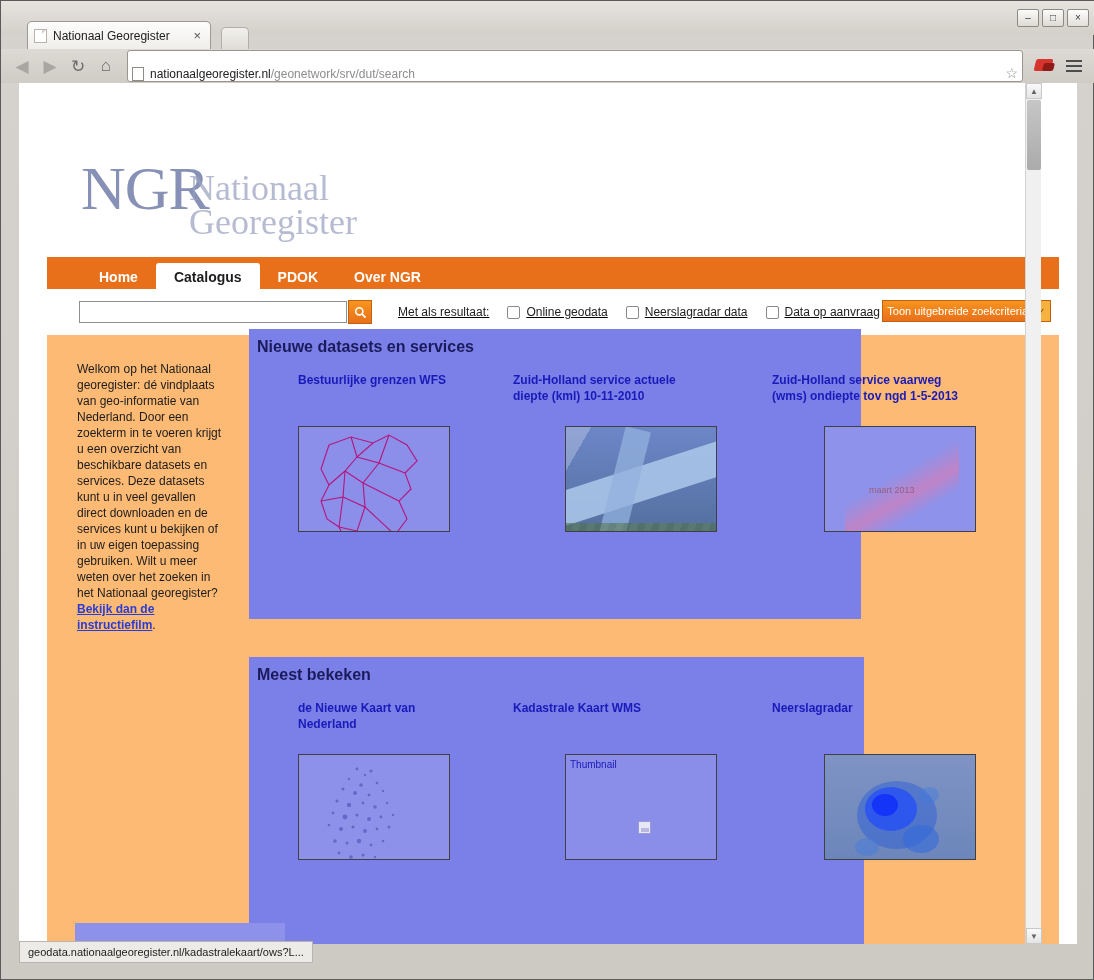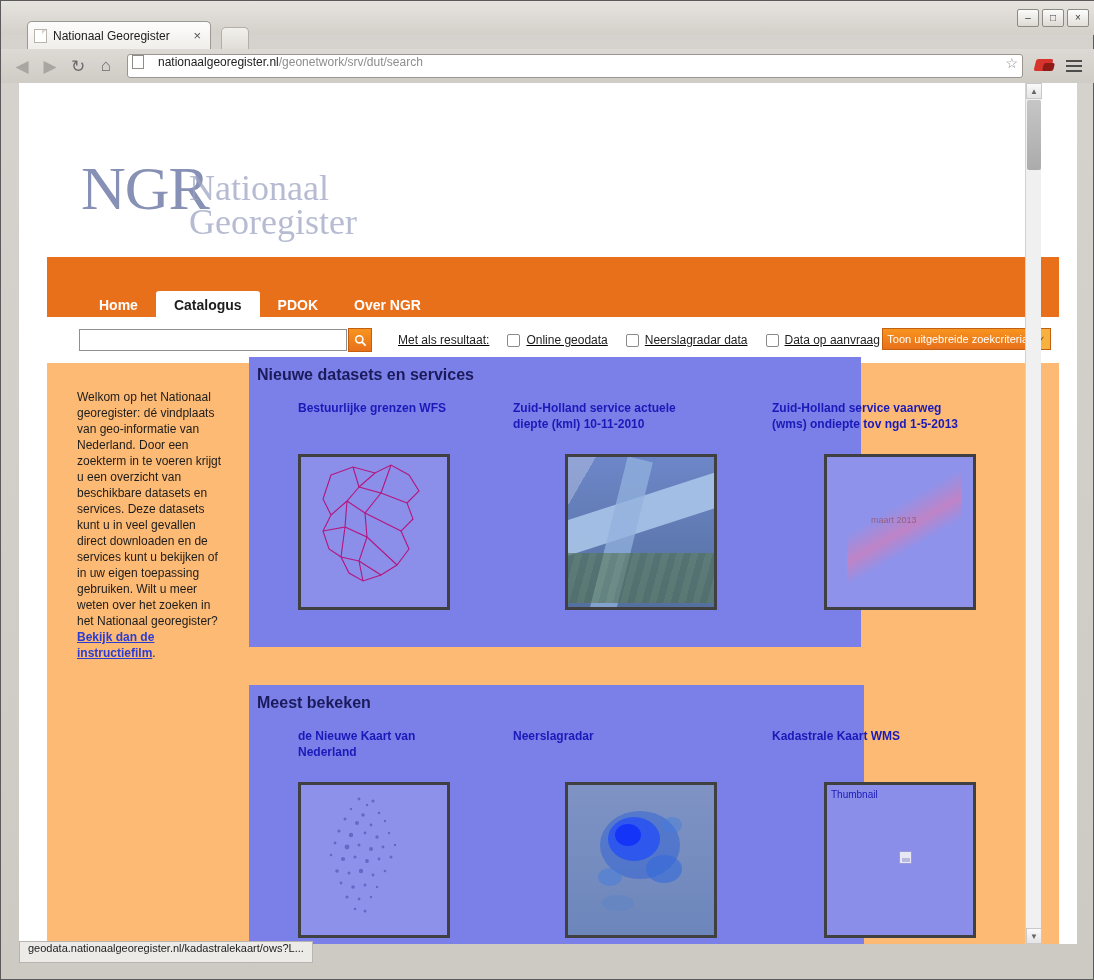--- a/index.html
+++ b/index.html
@@ -65,25 +65,24 @@
     background: linear-gradient(#ddd9d4, #cfcbc5);
     display: flex; align-items: center; padding: 0 8px;
   }
   .nav-icon {
     width: 26px; height: 26px; margin-right: 2px;
     display: flex; align-items: center; justify-content: center;
     color: #6b6b6b; font-size: 17px;
   }
   .nav-icon.disabled { color: #a9a6a1; }
   .urlbar {
-    flex: 1; height: 24px; margin: 0 6px;
+    flex: 1; height: 32px; margin: 0 6px;
     background: #fff; border: 1px solid #9a968f; border-radius: 3px;
-    display: flex; align-items: flex-start; padding: 0 4px;
+    display: flex; align-items: flex-end; padding: 0 4px;
     position: relative;
-    gap: 8px;
   }
   .url-doc-icon {
     width: 12px; height: 14px; background: #fff;
     border: 1px solid #8f8b85; margin-right: 6px; flex: 0 0 auto;
   }
   .url-text {
     font-size: 12px; color: #222; white-space: nowrap; overflow: hidden;
   }
   .url-text .dim { color: #8d8d8d; }
   .url-star { margin-left: auto; color: #8a8a8a; font-size: 14px; }
@@ -140,21 +139,21 @@
     line-height: 54px; font-weight: 400;
   }
   .logo-words {
     position: absolute; left: 108px; top: 10px;
     font-family: "Liberation Serif", serif;
     font-size: 36px; line-height: 34px; color: #9aa2c0;
     opacity: .72;
   }
 
   .navbar {
-    height: 60px; background: #e8701a; position: relative;
+    height: 32px; background: #e8701a; position: relative;
     display: flex; align-items: flex-end; padding-left: 34px;
   }
   .navitem {
     font-size: 14px; font-weight: bold; color: #fff;
     padding: 8px 18px; height: 26px; line-height: 12px;
     white-space: nowrap;
   }
   .navitem.active {
     background: #fff; color: #1d1d1d; height: 26px;
     border-radius: 3px 3px 0 0;
@@ -209,21 +208,21 @@
     font-size: 16px; font-weight: bold; color: #1b1b5c;
     padding: 9px 0 0 8px;
   }
   .cards { display: flex; padding: 16px 0 0 10px; gap: 24px; }
   .card { width: 196px; margin-left: 39px; }
   .card-title {
     font-size: 12px; font-weight: bold; color: #1a1ab8; line-height: 16px;
     min-height: 54px;
   }
   .thumb {
-    width: 152px; height: 156px; border: 3px solid #404040; position: relative;
+    width: 152px; height: 106px; border: 1px solid #404040; position: relative;
     overflow: hidden; background: #8a8ee9;
   }
   .thumb.thumb2 { margin-left: 52px; }
 
   
   .t-map1 { background: #8b8fe9; }
   
   .t-aerial {
     background:
       linear-gradient(120deg, rgba(255,255,255,.25) 0 12%, rgba(0,0,0,0) 12%),
@@ -276,21 +275,21 @@
   
   .tagcloud {
     position: absolute; left: 28px; top: 588px; width: 210px; height: 350px;
     background: #8d91ea; padding: 8px 10px; overflow: hidden;
   }
 
   
   .statusbar {
     position: absolute; left: 18px; bottom: 16px; height: 22px;
     background: #ecebe8; border: 1px solid #b8b5b0;
-    display: flex; padding: 0 8px;
+    display: flex; align-items: center; padding: 10px 8px;
     font-size: 11px; color: #1c1c1c; max-width: 380px;
   }
 </style>
 </head>
 <body>
 
 <div class="window">
 
   <div class="titlebar">
     <div class="win-btns">
@@ -488,44 +487,44 @@
                         <circle cx="58" cy="114" r="1.4"></circle>
                       <circle cx="70" cy="112" r="1.2"></circle>
                         <circle cx="54" cy="124" r="1.3"></circle>
                       <circle cx="64" cy="126" r="1.5"></circle>
                     </g>
                   </svg>
                 </div>
               </div>
 
               <div class="card">
+                <div class="card-title">Kadastrale Kaart WMS</div>
+                <div class="thumb t-broken thumb2">
+                  <div class="alt">Thumbnail</div>
+                  <div class="ph"></div>
+                </div>
+              </div>
+
+              <div class="card">
                 <div class="card-title">Neerslagradar</div>
                 <div class="thumb t-radar thumb2">
                   <svg width="152" height="144" viewBox="0 0 152 144" aria-hidden="true">
                     <g opacity=".9">
                       <ellipse cx="72" cy="60" rx="40" ry="34" fill="#2b5fd6" opacity=".55"></ellipse>
                       <ellipse cx="66" cy="54" rx="26" ry="22" fill="#1a46ff" opacity=".75"></ellipse>
                       <ellipse cx="60" cy="50" rx="13" ry="11" fill="#0a2bff"></ellipse>
                       <ellipse cx="96" cy="84" rx="18" ry="14" fill="#2f68dd" opacity=".6"></ellipse>
                       <ellipse cx="42" cy="92" rx="12" ry="9" fill="#3f7ae0" opacity=".5"></ellipse>
                       <ellipse cx="104" cy="40" rx="10" ry="8" fill="#3f7ae0" opacity=".45"></ellipse>
                       <ellipse cx="50" cy="118" rx="16" ry="8" fill="#4f82cf" opacity=".35"></ellipse>
                     </g>
                   </svg>
                 </div>
               </div>
 
-              <div class="card">
-                <div class="card-title">Kadastrale Kaart WMS</div>
-                <div class="thumb t-broken thumb2">
-                  <div class="alt">Thumbnail</div>
-                  <div class="ph"></div>
-                </div>
-              </div>
-
             </div>
           </div>
 
           <div class="tagcloud">
             
             
             
             
             
             

